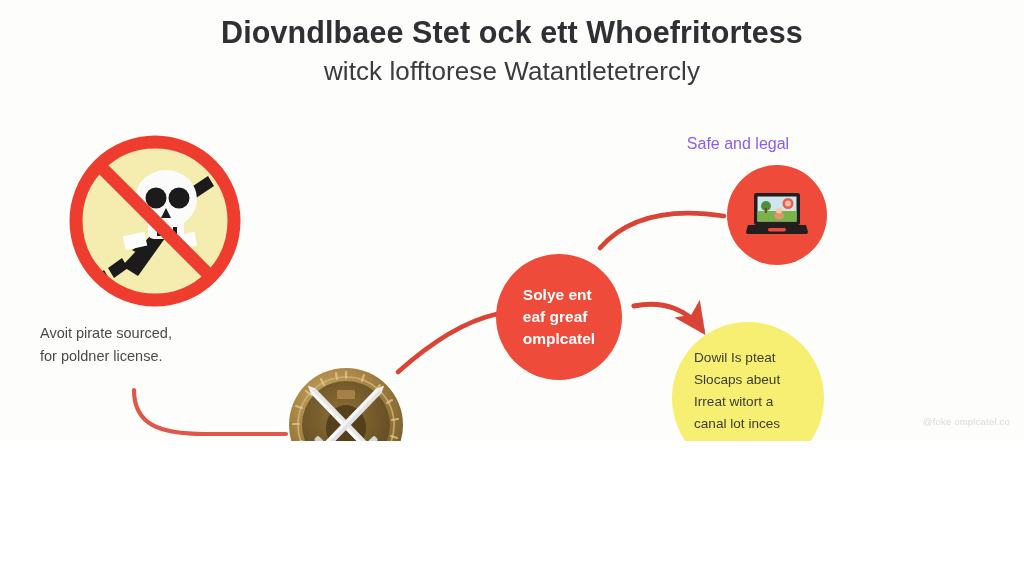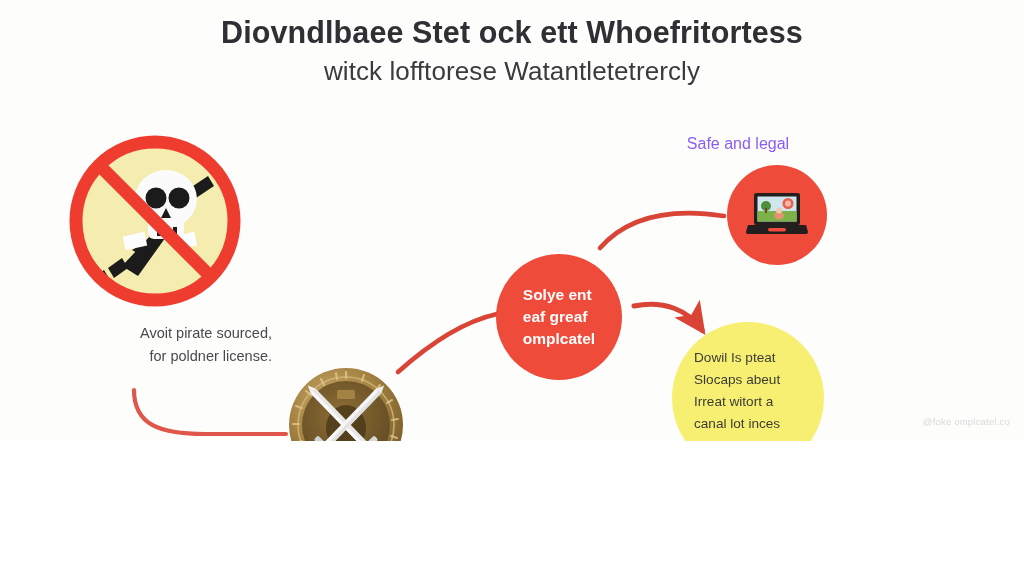--- a/index.html
+++ b/index.html
@@ -64,21 +64,21 @@
   .prohibit-wrap {
     left: 62px;
     top: 128px;
     width: 186px;
     height: 186px;
   }
   .prohibit-svg { display: block; }
 
   .caption {
     position: absolute;
-    text-align: right;
+    text-align: left;
     color: #4a4a4c;
     font-size: 14.5px;
     line-height: 1.62;
     white-space: pre-line;
   }
   .caption-prohibit {
     left: 40px;
     top: 322px;
     width: 232px;
   }

